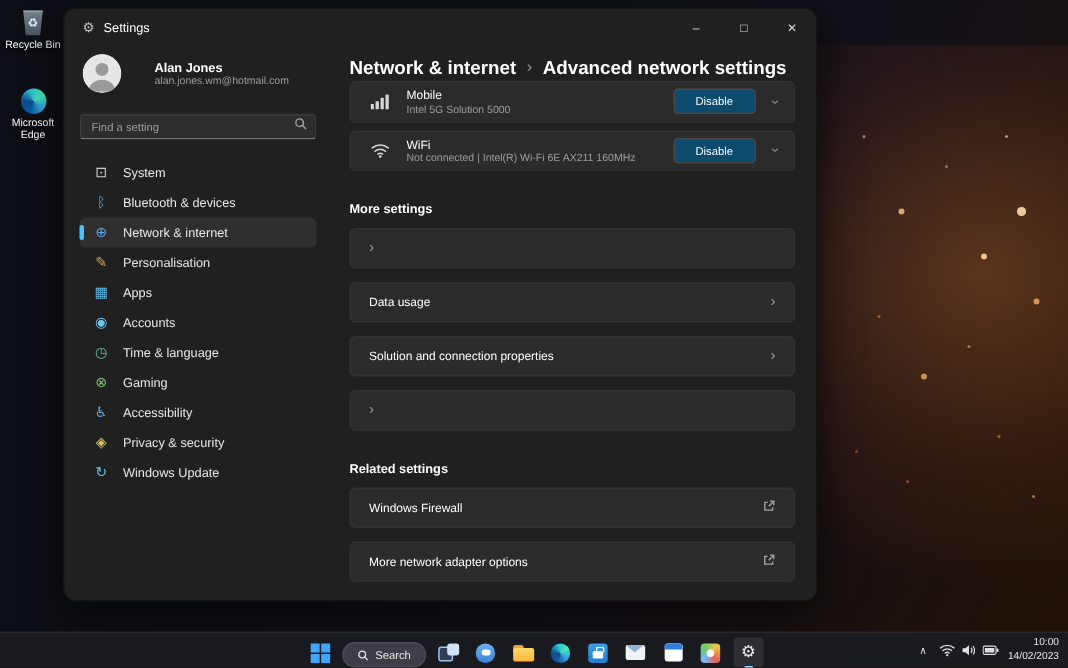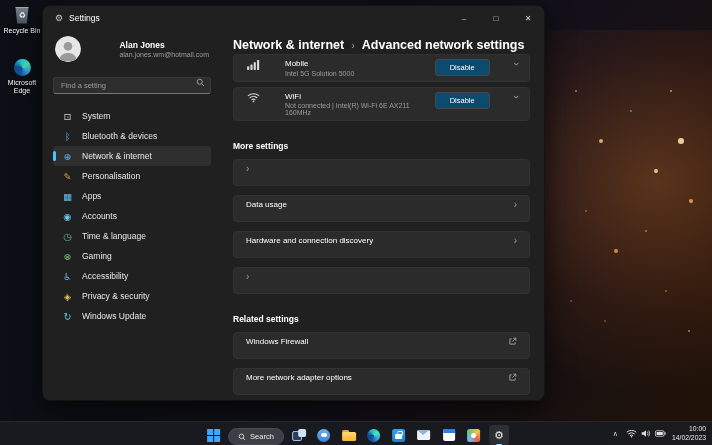--- a/index.html
+++ b/index.html
@@ -38,21 +38,21 @@
     background:#202020; border:1px solid #141414; border-radius:8px;
     box-shadow:0 10px 28px rgba(0,0,0,.65); overflow:hidden; }
   .titlebar { height:24px; display:flex; align-items:center; gap:6px; padding-left:12px; }
   .titlebar .gear { font-size:9px; color:#c6c6c6; }
   .titlebar .wt { font-size:8.5px; color:#fff; }
   .win-controls { margin-left:auto; display:flex; height:24px; }
   .win-controls button { width:32px; height:24px; background:transparent; border:0; color:#d8d8d8;
     font-size:8px; font-family:inherit; cursor:pointer; }
   
   .sidebar { position:absolute; left:0; top:24px; width:178px; height:372px; padding:4px 10px 0; }
-  .profile { display:flex; align-items:center; gap:22px; padding:2px 2px 8px; cursor:pointer;justify-content:space-between; }
+  .profile { display:flex; align-items:center; gap:22px; padding:2px 2px 8px; cursor:pointer; }
   .avatar { width:26px; height:26px; border-radius:50%; overflow:hidden; flex:0 0 auto; }
   .p-name { font-size:8.5px; font-weight:bold; color:#fff; }
   .p-mail { font-size:7px; color:#9d9d9d; margin-top:1px; }
   .searchwrap { position:relative; margin:4px 0 12px; }
   .searchwrap input { width:100%; height:17px; background:#2d2d2d; border:1px solid #3a3a3a;
     border-bottom:1px solid #777; border-radius:3px; color:#e8e8e8; font-size:7.5px;
     font-family:inherit; padding:0 18px 0 7px; outline:none; }
   .searchwrap input::placeholder { color:#9d9d9d; }
   .searchwrap svg { position:absolute; right:6px; top:4px; }
   .nav-item { position:relative; height:20px; display:flex; align-items:center; gap:9px;
@@ -62,21 +62,21 @@
   .nav-item.selected::before { content:""; position:absolute; left:0; top:5px; width:3px; height:10px;
     border-radius:2px; background:#4cc2ff; }
   
   .content { position:absolute; left:178px; top:24px; right:0; bottom:0; padding:8px 14px 0 12px; overflow:hidden; }
   .breadcrumb { display:flex; align-items:center; gap:7px; margin-bottom:2px; }
   .crumb { font-size:12.5px; font-weight:bold; color:#fff; }
   .crumb.parent { cursor:pointer; }
   .crumb-sep { font-size:11px; color:#9d9d9d; }
   .sect { font-size:8.5px; font-weight:bold; color:#fff; margin:20px 0 8px; }
   .sect.first { margin-top:8px; }
-  .card { display:flex; align-items:flex-start; gap:24px; min-height:27px; background:#2b2b2b;
+  .card { display:flex; align-items:center; gap:10px; min-height:27px; background:#2b2b2b;
     border:1px solid #323232; border-radius:4px; padding:4px 12px; margin-bottom:9px; cursor:pointer; }
   .card.adapter { margin-bottom:5px; cursor:default; }
   .card-body { flex:1; min-width:0; }
   .card-title { font-size:8px; color:#fff; }
   .card-sub { font-size:7px; color:#9d9d9d; margin-top:1.5px; }
   .card-sub:empty { display:none; }
   .adp-icon { width:15px; display:flex; justify-content:center; flex:0 0 auto; }
   .disable-btn { font-size:7.5px; color:#fff; background:#0c4a6e; border:1px solid #484848;
     border-radius:3px; padding:3px 14px; font-family:inherit; cursor:pointer; flex:0 0 auto; }
   .chev { color:#9d9d9d; font-size:10px; line-height:1; flex:0 0 auto; }
@@ -289,21 +289,21 @@
     <div class="card">
       <div class="card-body">
         <div class="card-title">Data usage</div>
 
       </div>
       <span class="chev">›</span>
     </div>
 
     <div class="card">
       <div class="card-body">
-        <div class="card-title">Hardware and connection discovery</div>
+        <div class="card-title">Solution and connection properties</div>
 
       </div>
       <span class="chev">›</span>
     </div>
 
     <div class="card">
       <span class="chev">›</span>
     </div>
 
     <div class="sect">Related settings</div>

